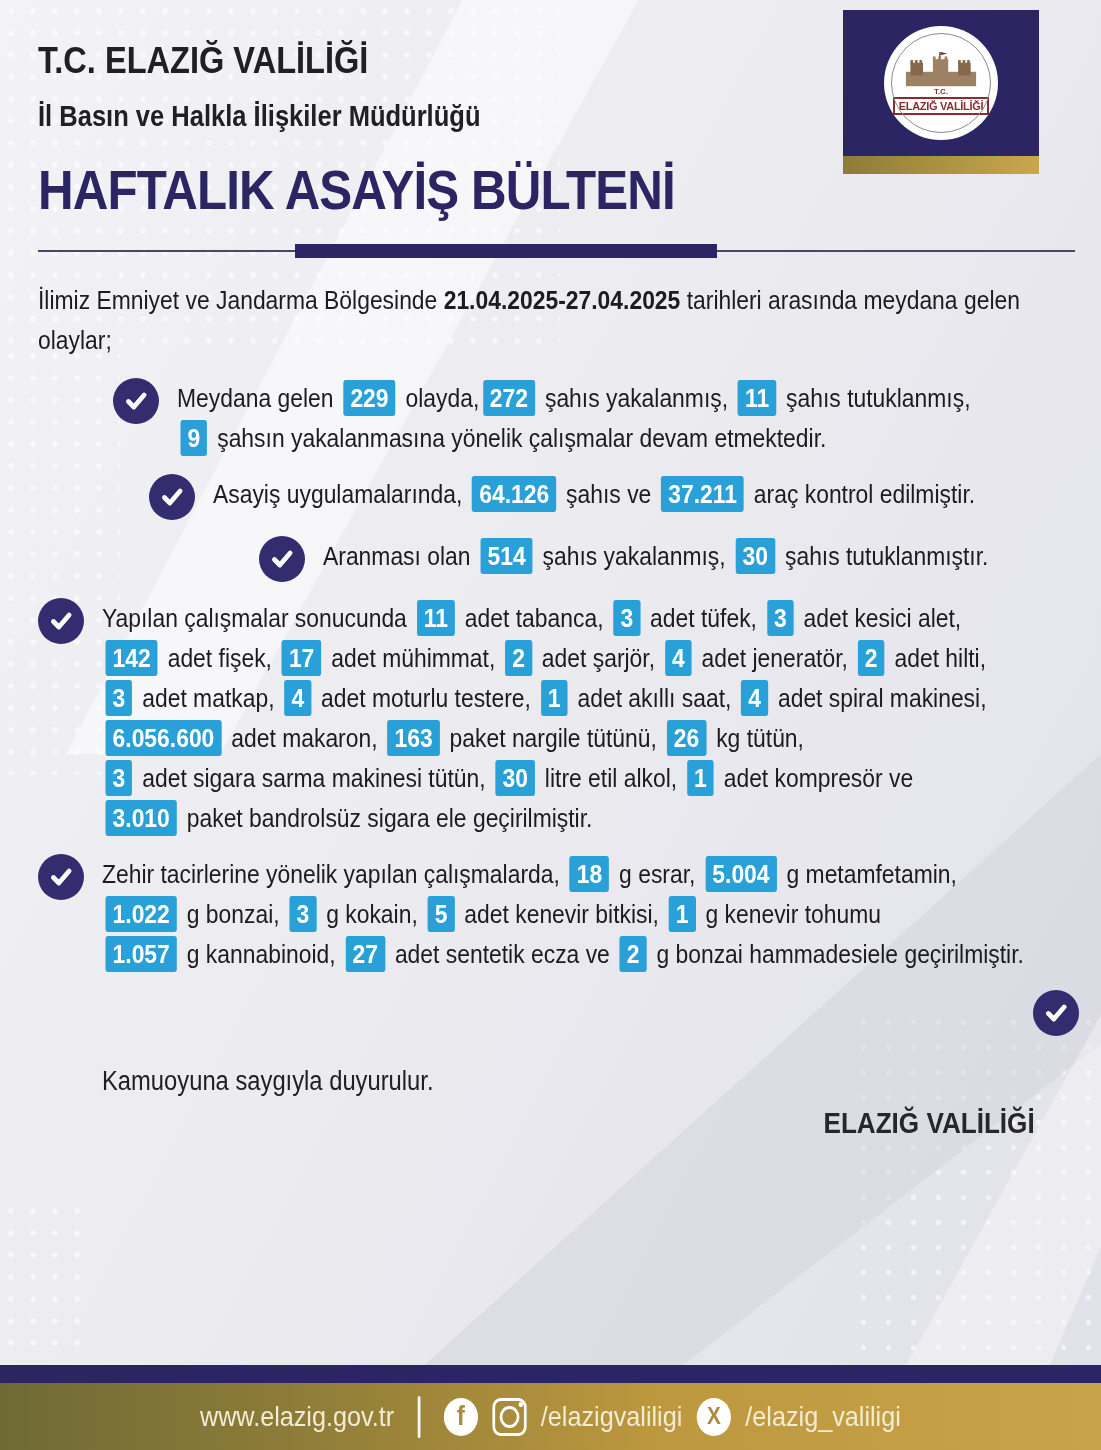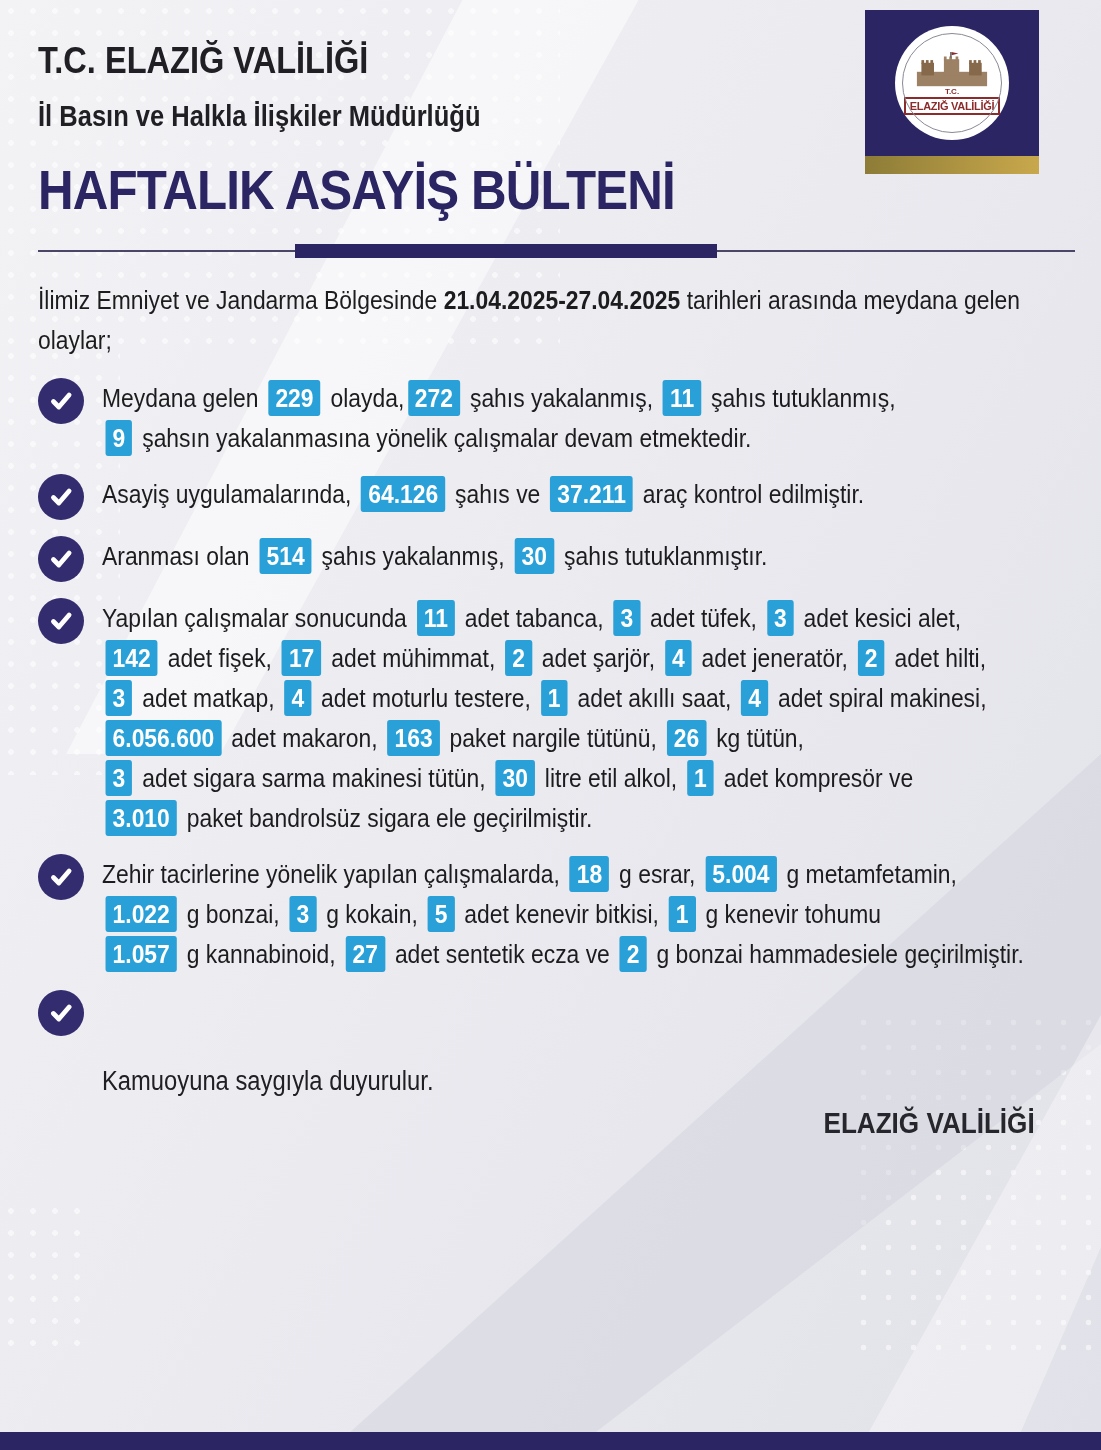--- a/index.html
+++ b/index.html
@@ -23,41 +23,41 @@
 
   .content{position:relative;z-index:1;padding:30px 22px 0 38px;}
   .cond{transform:scaleX(.88);transform-origin:0 50%;display:block;}
 
   
   .org-title{font-size:37px;font-weight:700;color:#202024;margin:10px 0 0;white-space:nowrap;}
   .dept{font-size:29px;font-weight:700;color:#202024;margin:18px 0 0;white-space:nowrap;}
   .main-title{font-size:56px;font-weight:700;color:#2b2663;margin:24px 0 0;letter-spacing:-1px;white-space:nowrap;}
 
   
-  .logo{position:absolute;top:10px;right:62px;width:174px;z-index:2;}
+  .logo{position:absolute;top:10px;right:62px;width:196px;z-index:2;}
   .logo-square{height:146px;background:#2b2663;display:flex;align-items:center;justify-content:center;}
   .logo-gold{height:18px;background:linear-gradient(90deg,#8d7c37,#c9a84c);}
   .logo-circle{width:114px;height:114px;background:#fff;border-radius:50%;position:relative;
     display:flex;flex-direction:column;align-items:center;justify-content:center;}
   .logo-circle::after{content:"";position:absolute;inset:7px;border:1px solid #8a8a96;border-radius:50%;}
   .logo-tc{font-size:8px;font-weight:700;color:#8c2b2b;line-height:8px;margin-bottom:1px;}
   .logo-label{border:2px solid #8c2b2b;box-shadow:inset 0 0 0 1.5px #fff;background:#fff;
     color:#8c2b2b;font-size:11px;font-weight:700;letter-spacing:-.3px;padding:1px 4px;white-space:nowrap;}
 
   
   .divider{position:relative;height:14px;margin-top:22px;}
   .divider-line{position:absolute;left:0;right:4px;top:6px;height:2px;background:#4a4668;}
   .divider-bar{position:absolute;left:257px;top:0;width:422px;height:14px;background:#2b2663;}
 
   
   .intro{font-size:26px;line-height:40px;margin:22px 0 0;width:113.6%;}
   .intro b{font-weight:700;}
 
   
-  .bullets{margin-top:18px;display:flex;flex-direction:column;gap:16px;}
+  .bullets{margin-top:18px;display:flex;flex-direction:column;gap:16px;align-items:flex-end;}
   .bullet-row{display:flex;align-items:flex-start;}
   .check-circle{flex:0 0 auto;width:46px;height:46px;border-radius:50%;background:#332c6e;
     display:flex;align-items:center;justify-content:center;margin-top:0;}
   .bullet-body{flex:1;min-width:0;margin-left:18px;}
   .bullet-text{margin:0;font-size:26px;line-height:40px;width:113.6%;}
   .chip{display:inline-block;background:#29a0d8;color:#fff;font-weight:700;
     padding:1px 8px;margin:0 4px;border-radius:3px;line-height:34px;}
 
   
   .closing{margin:30px 0 0 64px;font-size:27px;color:#202024;width:113.6%;}
@@ -193,14 +193,25 @@
       </div>
 
     <p class="closing cond">Kamuoyuna saygıyla duyurulur.</p>
     <div class="signature-wrap">
       <span class="signature">ELAZIĞ VALİLİĞİ</span>
     </div>
   </div>
 
   <div class="footer">
     <div class="footer-navy"></div>
+    <div class="footer-gold">
+      <div class="footer-row">
+        <span>www.elazig.gov.tr</span>
+        <span class="vsep"></span>
+        <span class="fb">f</span>
+        <span class="ig"></span>
+        <span>/elazigvaliligi</span>
+        <span class="xi">X</span>
+        <span>/elazig_valiligi</span>
+      </div>
+    </div>
   </div>
 </div>
 
 </body></html>

